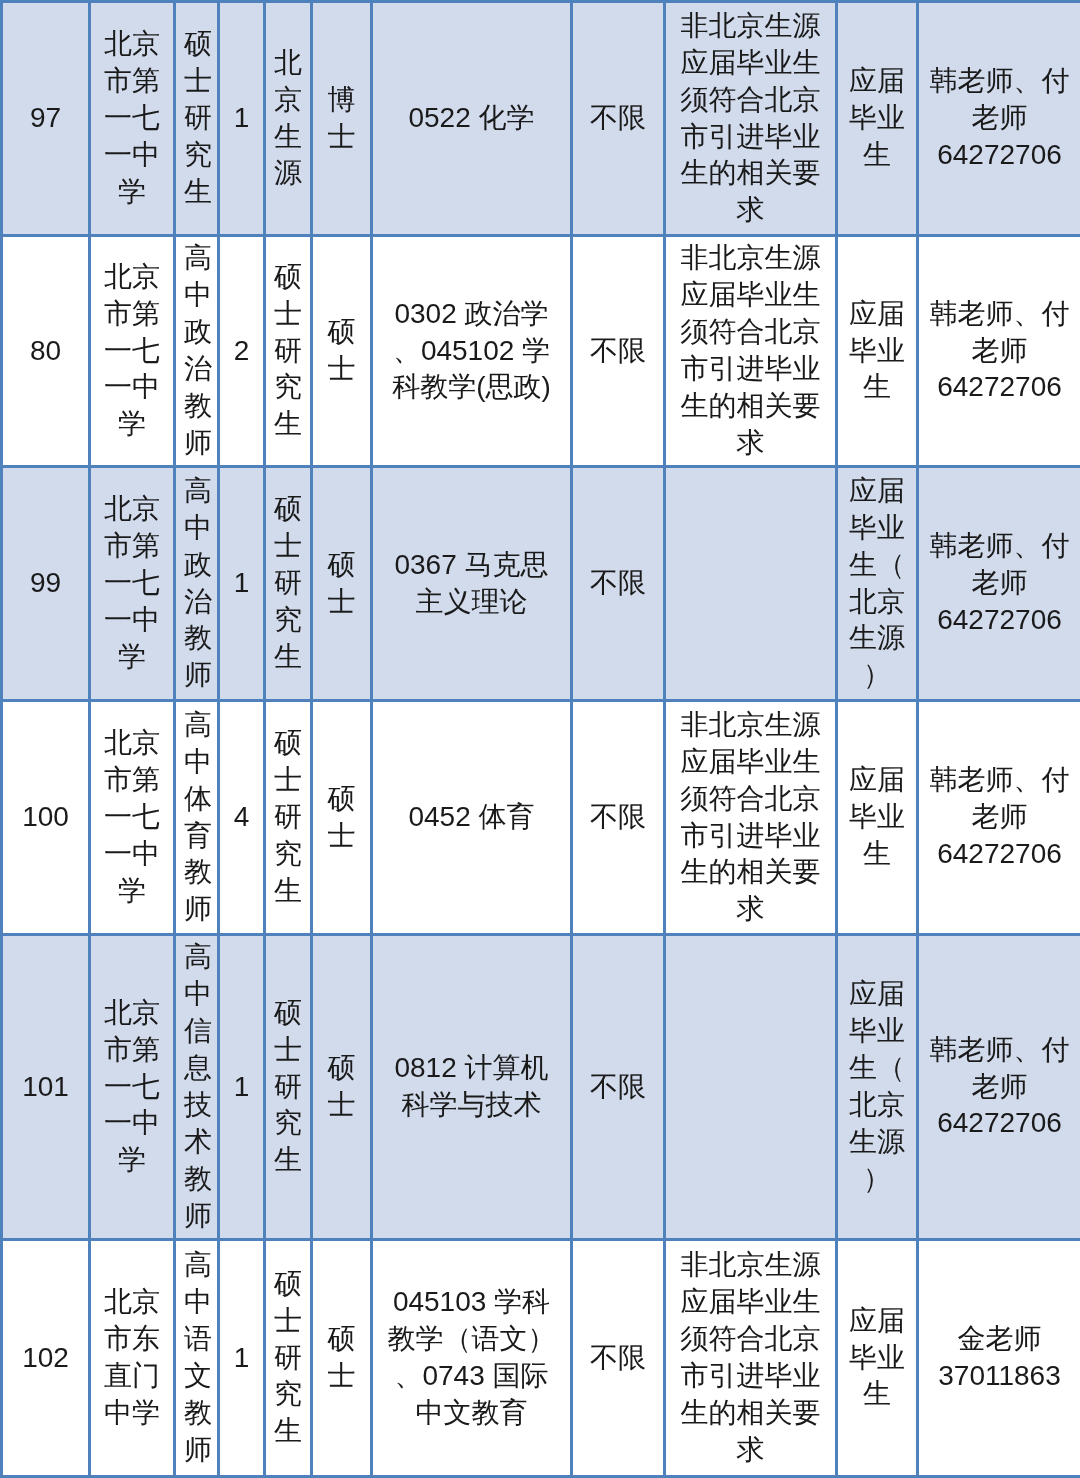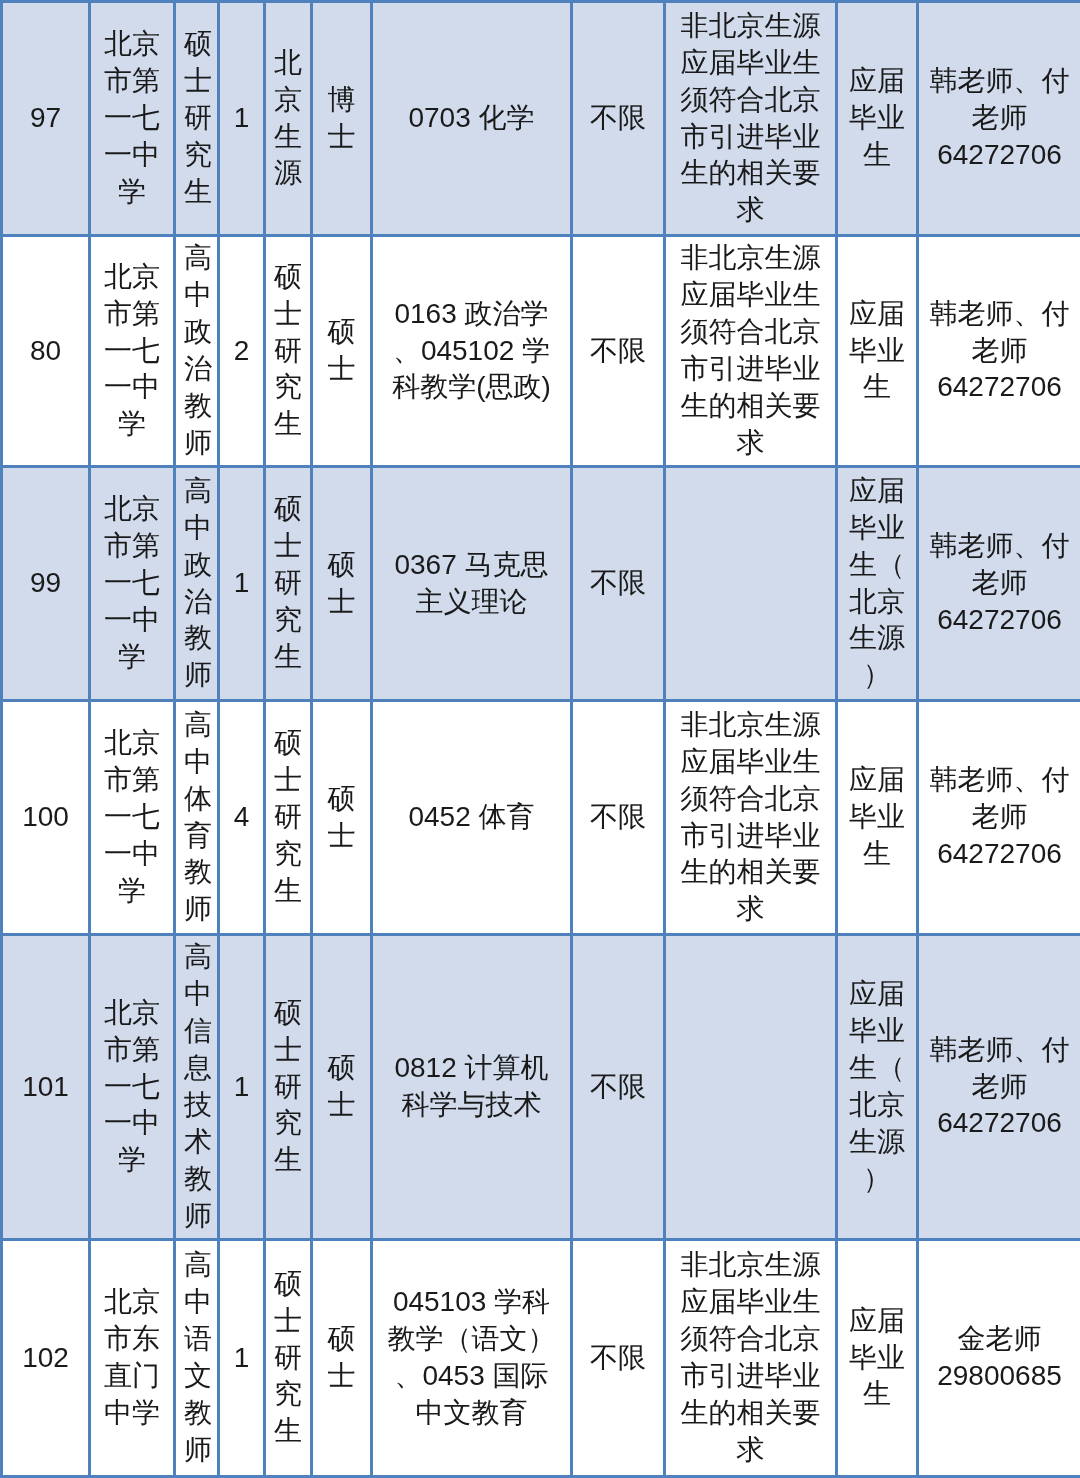--- a/index.html
+++ b/index.html
@@ -66,38 +66,38 @@
     <col style="width:164px">
   </colgroup>
   <tbody id="tbody">
   <tr>
     <td class="c-no">97</td>
     <td class="c-school">北京市第一七一中学</td>
     <td class="c-pos">硕士研究生</td>
     <td class="c-count">1</td>
     <td class="c-edu">北京生源</td>
     <td class="c-deg">博士</td>
-    <td class="c-major">0703 化学</td>
+    <td class="c-major">0522 化学</td>
     <td class="c-limit">不限</td>
     <td class="c-req">非北京生源应届毕业生须符合北京市引进毕业生的相关要求</td>
     <td class="c-grad">应届毕业生</td>
     <td class="c-contact">
       <span class="contact-name">韩老师、付老师</span>
       <span class="contact-phone">64272706</span>
     </td>
   </tr>
 
   <tr>
     <td class="c-no">80</td>
     <td class="c-school">北京市第一七一中学</td>
     <td class="c-pos">高中政治教师</td>
     <td class="c-count">2</td>
     <td class="c-edu">硕士研究生</td>
     <td class="c-deg">硕士</td>
-    <td class="c-major">0163 政治学、045102 学科教学(思政)</td>
+    <td class="c-major">0302 政治学、045102 学科教学(思政)</td>
     <td class="c-limit">不限</td>
     <td class="c-req">非北京生源应届毕业生须符合北京市引进毕业生的相关要求</td>
     <td class="c-grad">应届毕业生</td>
     <td class="c-contact">
       <span class="contact-name">韩老师、付老师</span>
       <span class="contact-phone">64272706</span>
     </td>
   </tr>
 
   <tr>
@@ -151,23 +151,23 @@
     </td>
   </tr>
 
   <tr>
     <td class="c-no">102</td>
     <td class="c-school">北京市东直门中学</td>
     <td class="c-pos">高中语文教师</td>
     <td class="c-count">1</td>
     <td class="c-edu">硕士研究生</td>
     <td class="c-deg">硕士</td>
-    <td class="c-major">045103 学科教学（语文）、0453 国际中文教育</td>
+    <td class="c-major">045103 学科教学（语文）、0743 国际中文教育</td>
     <td class="c-limit">不限</td>
     <td class="c-req">非北京生源应届毕业生须符合北京市引进毕业生的相关要求</td>
     <td class="c-grad">应届毕业生</td>
     <td class="c-contact">
       <span class="contact-name">金老师</span>
-      <span class="contact-phone">29800685</span>
+      <span class="contact-phone">37011863</span>
     </td>
   </tr>
 </tbody>
 </table>
 
 </body></html>

